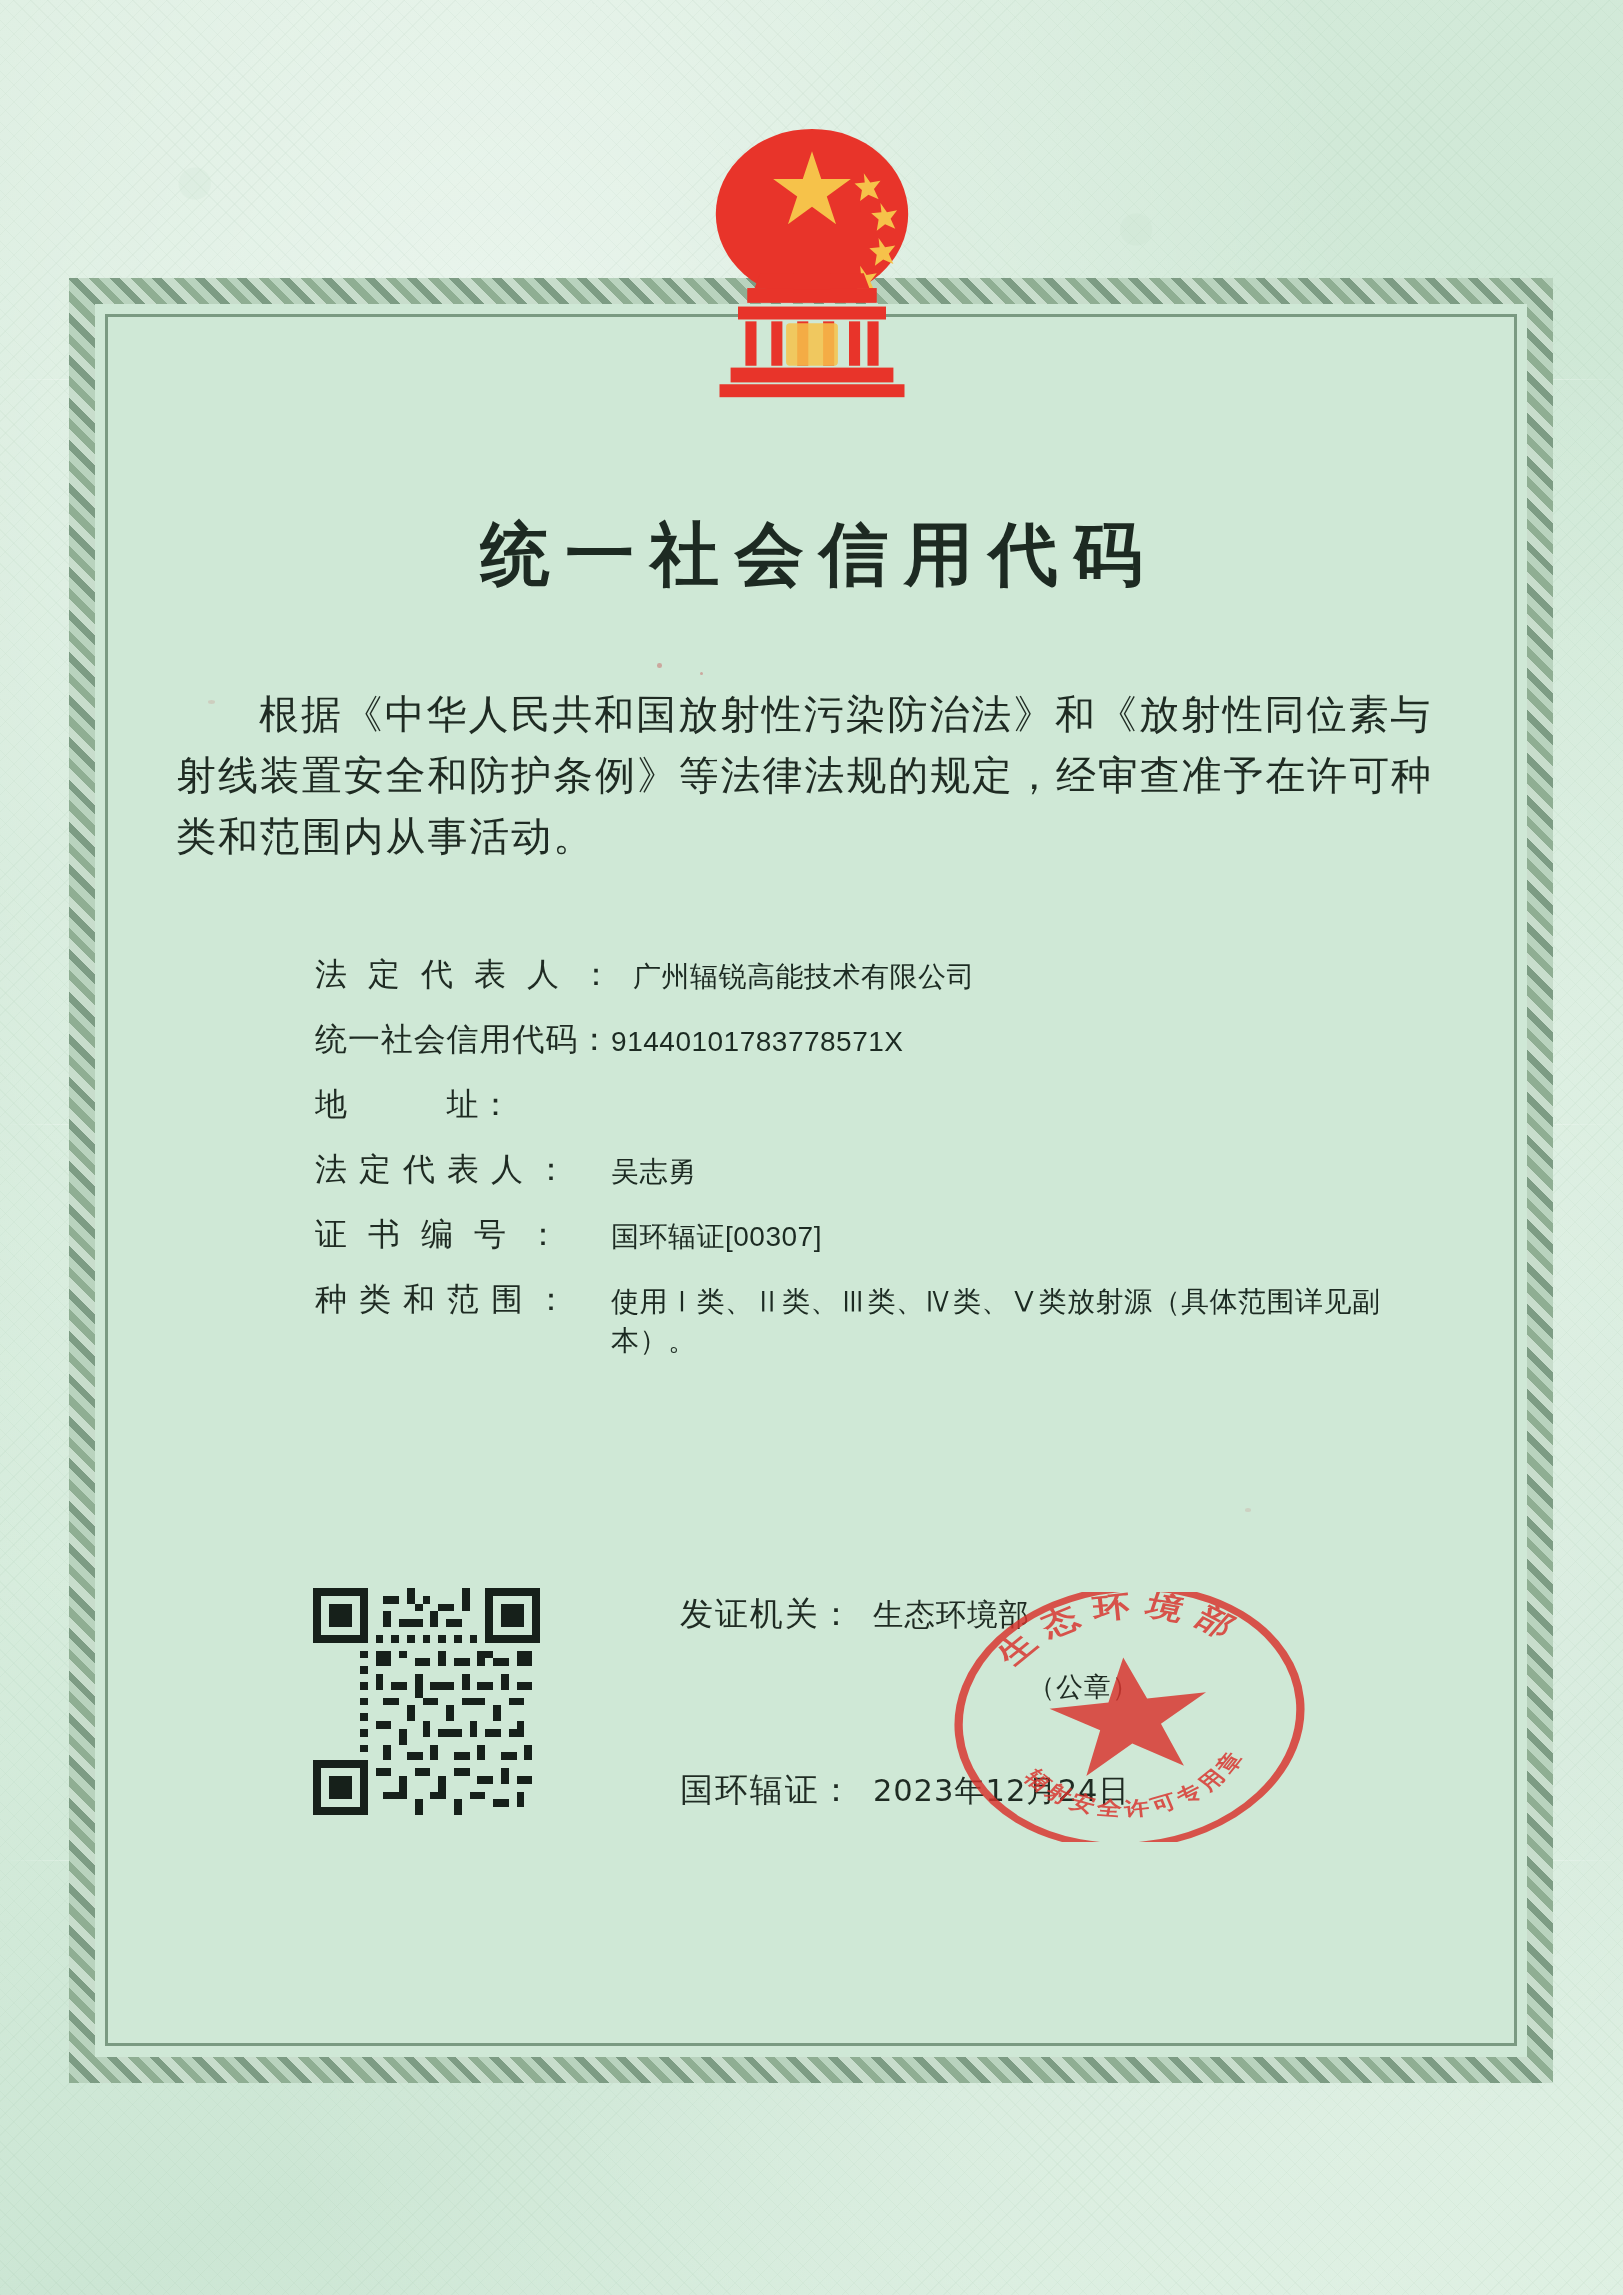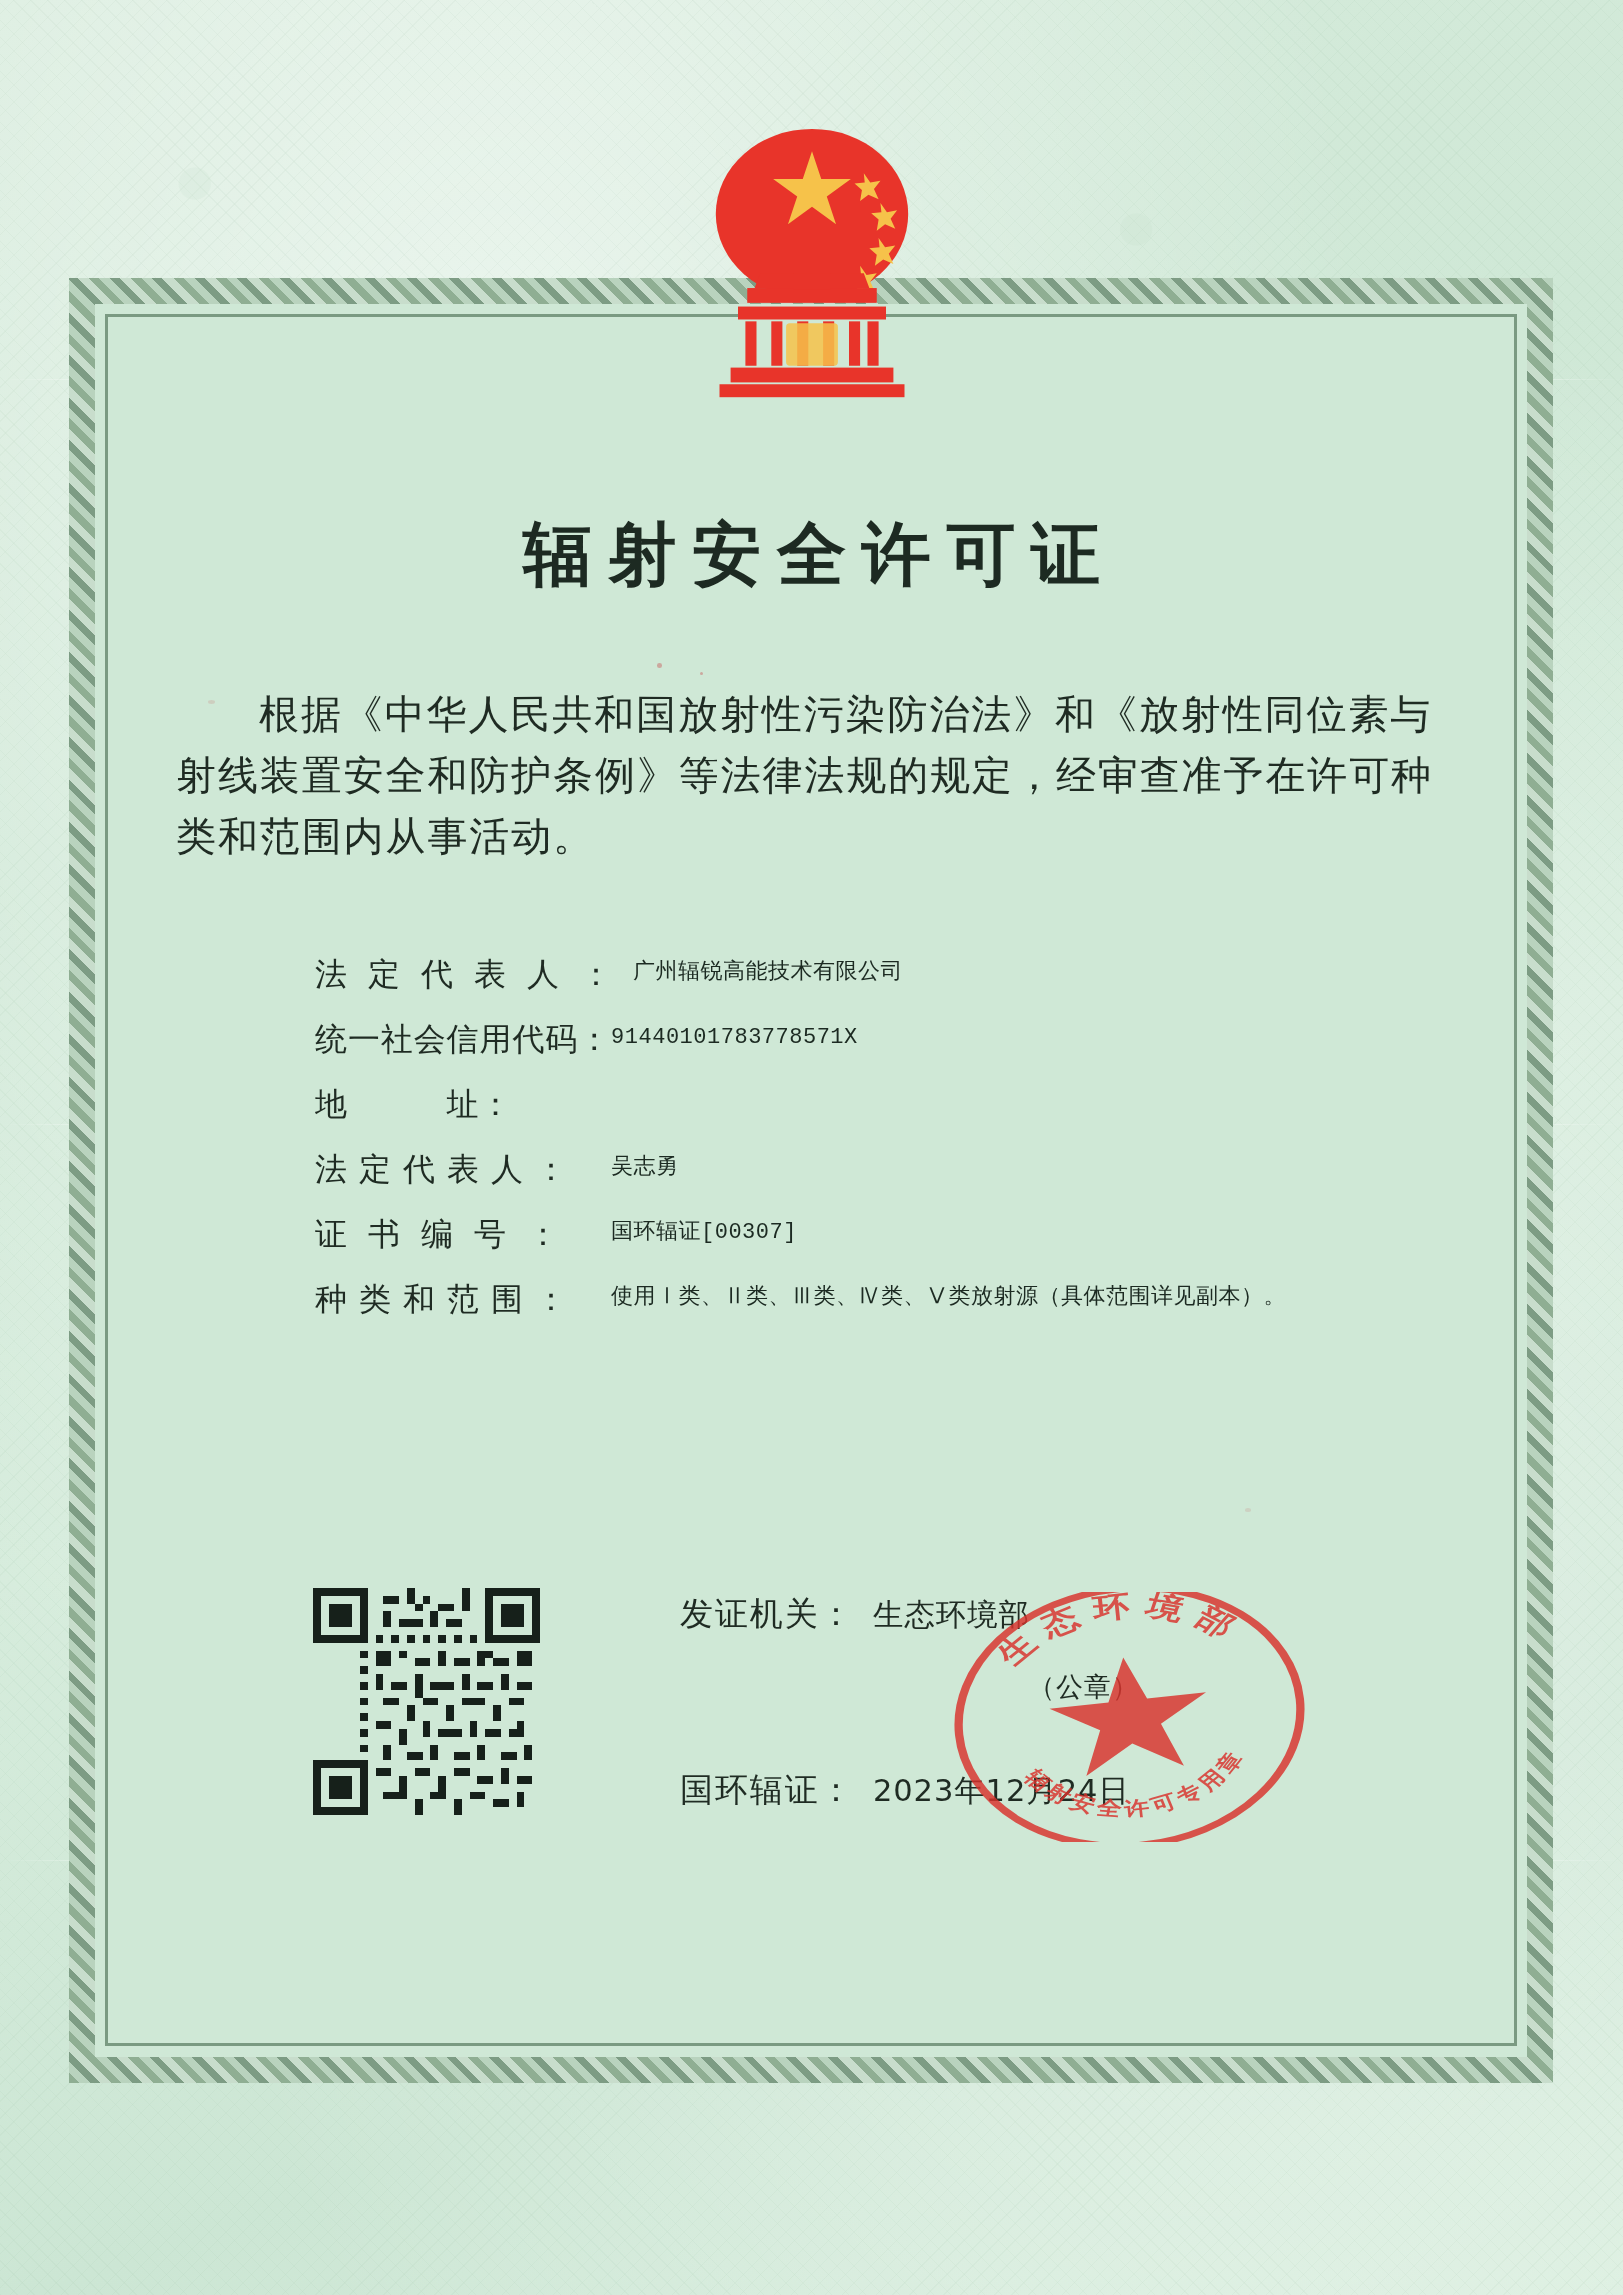--- a/index.html
+++ b/index.html
@@ -129,22 +129,22 @@
     flex: 0 0 296px;
     font-size: 32px;
     color: #1f2b23;
     letter-spacing: 0.9px;
     white-space: nowrap;
   }
   .field-label.spread      { letter-spacing: 21px; }
   .field-label.spread-mid  { letter-spacing: 12px; }
   .field-value {
     flex: 1 1 auto;
-    font-family: Liberation Mono, monospace;
-    font-size: 22px;
+    font-family: Liberation Sans, sans-serif;
+    font-size: 28px;
     color: #1c2a22;
     line-height: 1.42;
     padding-top: 3.7px;
     letter-spacing: 0.5px;
   }
 
   
   .qr {
     position: absolute;
     left: 313px;
@@ -251,21 +251,21 @@
         <rect x="112" y="214" width="56" height="46" rx="4"></rect>
       </g>
     </svg>
   </div>
 
   <div class="speck" style="left:657px; top:663px; width:4.6px; height:4.6px;"></div>
   <div class="speck" style="left:700px; top:672px; width:3.2px; height:3.2px;"></div>
   <div class="speck" style="left:208px; top:700px; width:7.4px; height:4.2px; opacity:.4;"></div>
   <div class="speck" style="left:1245px; top:1508px; width:5.6px; height:3.7px; opacity:.35;"></div>
 
-  <div class="doc-title">辐射安全许可证</div>
+  <div class="doc-title">统一社会信用代码</div>
 
   <div class="preamble">
     <p>根据《中华人民共和国放射性污染防治法》和《放射性同位素与射线装置安全和防护条例》等法律法规的规定，经审查准予在许可种类和范围内从事活动。</p>
   </div>
 
   <div class="fields">
     <div class="field-row">
       <div class="field-label spread">法定代表人：</div>
       <div class="field-value">广州辐锐高能技术有限公司</div>
     </div>

